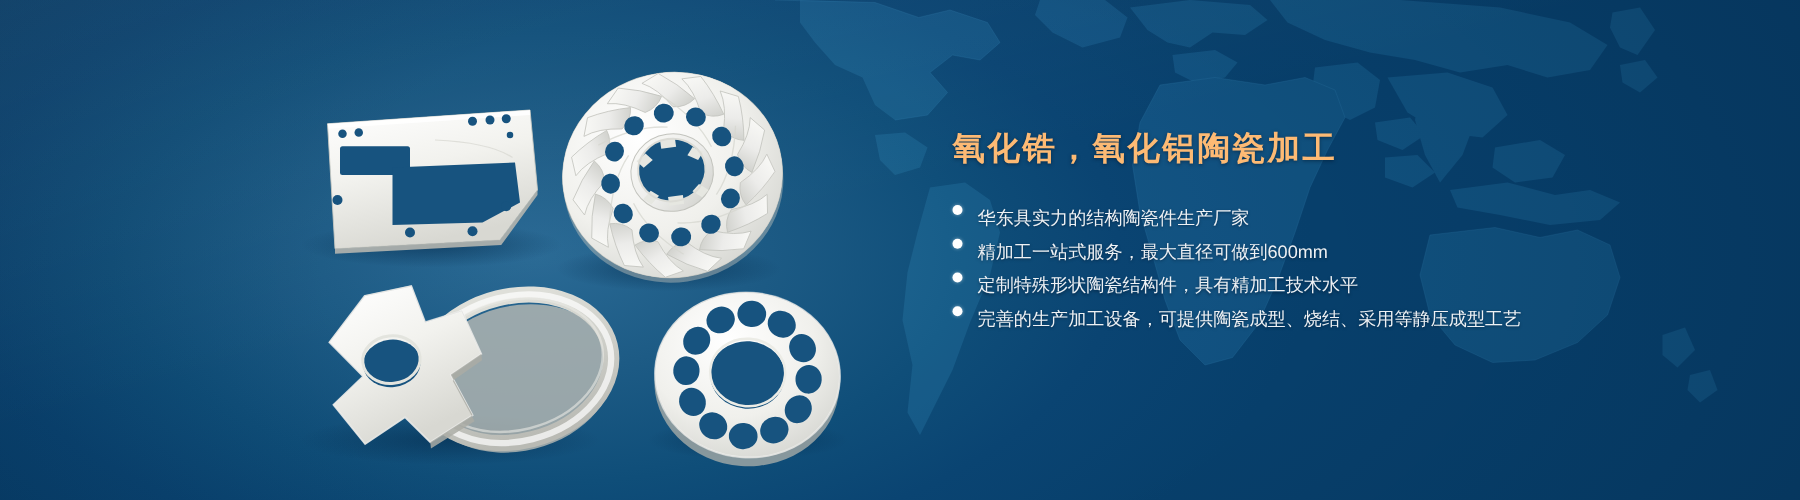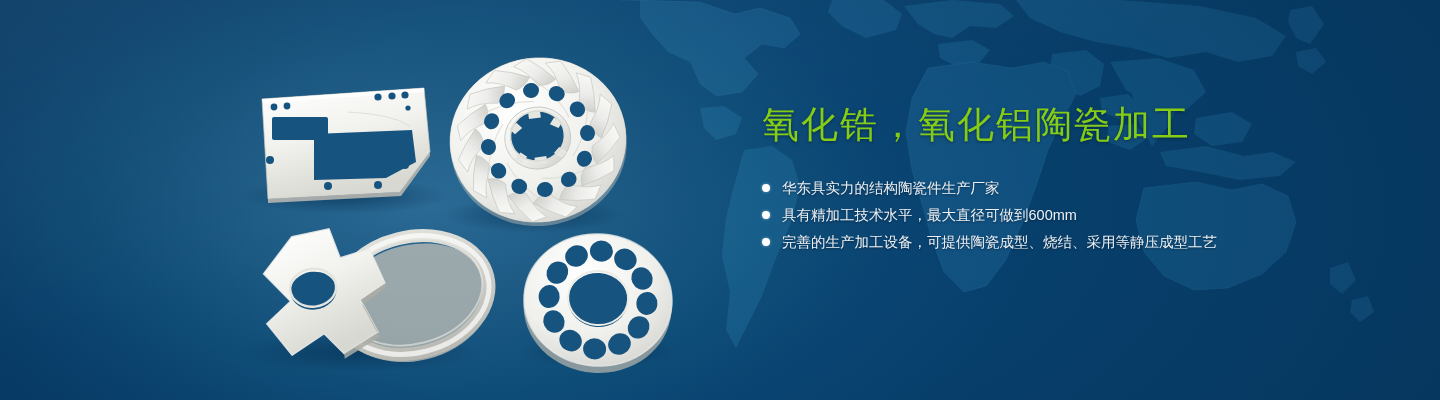--- a/index.html
+++ b/index.html
@@ -24,27 +24,27 @@
     position:absolute;inset:0;opacity:.5;mix-blend-mode:screen;
   }
   .bg-map svg{width:100%;height:100%;display:block;}
   .bg-sheen{
     position:absolute;inset:0;
     background:linear-gradient(165deg, rgba(255,255,255,.05) 0%, rgba(255,255,255,0) 45%);
   }
   
   .copy{position:absolute;left:762px;top:104px;width:600px;}
   .headline{
-    color:#84cc16;font-size:37px;font-weight:normal;letter-spacing:2px;
+    color:#fdba74;font-size:26px;font-weight:bold;letter-spacing:2px;
     line-height:1.15;margin:0 0 30px 0;white-space:nowrap;
     text-shadow:0 1px 3px rgba(0,20,40,.55);
   }
   .bullets{list-style:none;margin:0;padding:0;}
   .bullets li{
-    display:flex;align-items:center;
+    display:flex;align-items:flex-start;
     color:#eef1f4;font-size:14.5px;line-height:22.5px;
     margin-bottom:4.5px;white-space:nowrap;
     text-shadow:0 1px 2px rgba(0,20,40,.5);
   }
   .dot{
     width:8px;height:8px;border-radius:50%;background:#ffffff;
     flex:0 0 8px;margin-right:12px;
     box-shadow:0 0 3px rgba(255,255,255,.45);
   }
   
@@ -265,21 +265,25 @@
 
   <div class="copy">
     <h1 class="headline">氧化锆，氧化铝陶瓷加工</h1>
     <ul class="bullets">
       <li>
         <span class="dot"></span>
         <span>华东具实力的结构陶瓷件生产厂家</span>
       </li>
       <li>
         <span class="dot"></span>
-        <span>具有精加工技术水平，最大直径可做到600mm</span>
+        <span>精加工一站式服务，最大直径可做到600mm</span>
+      </li>
+      <li>
+        <span class="dot"></span>
+        <span>定制特殊形状陶瓷结构件，具有精加工技术水平</span>
       </li>
       <li>
         <span class="dot"></span>
         <span>完善的生产加工设备，可提供陶瓷成型、烧结、采用等静压成型工艺</span>
       </li>
     </ul>
   </div>
 
 </div>
 

